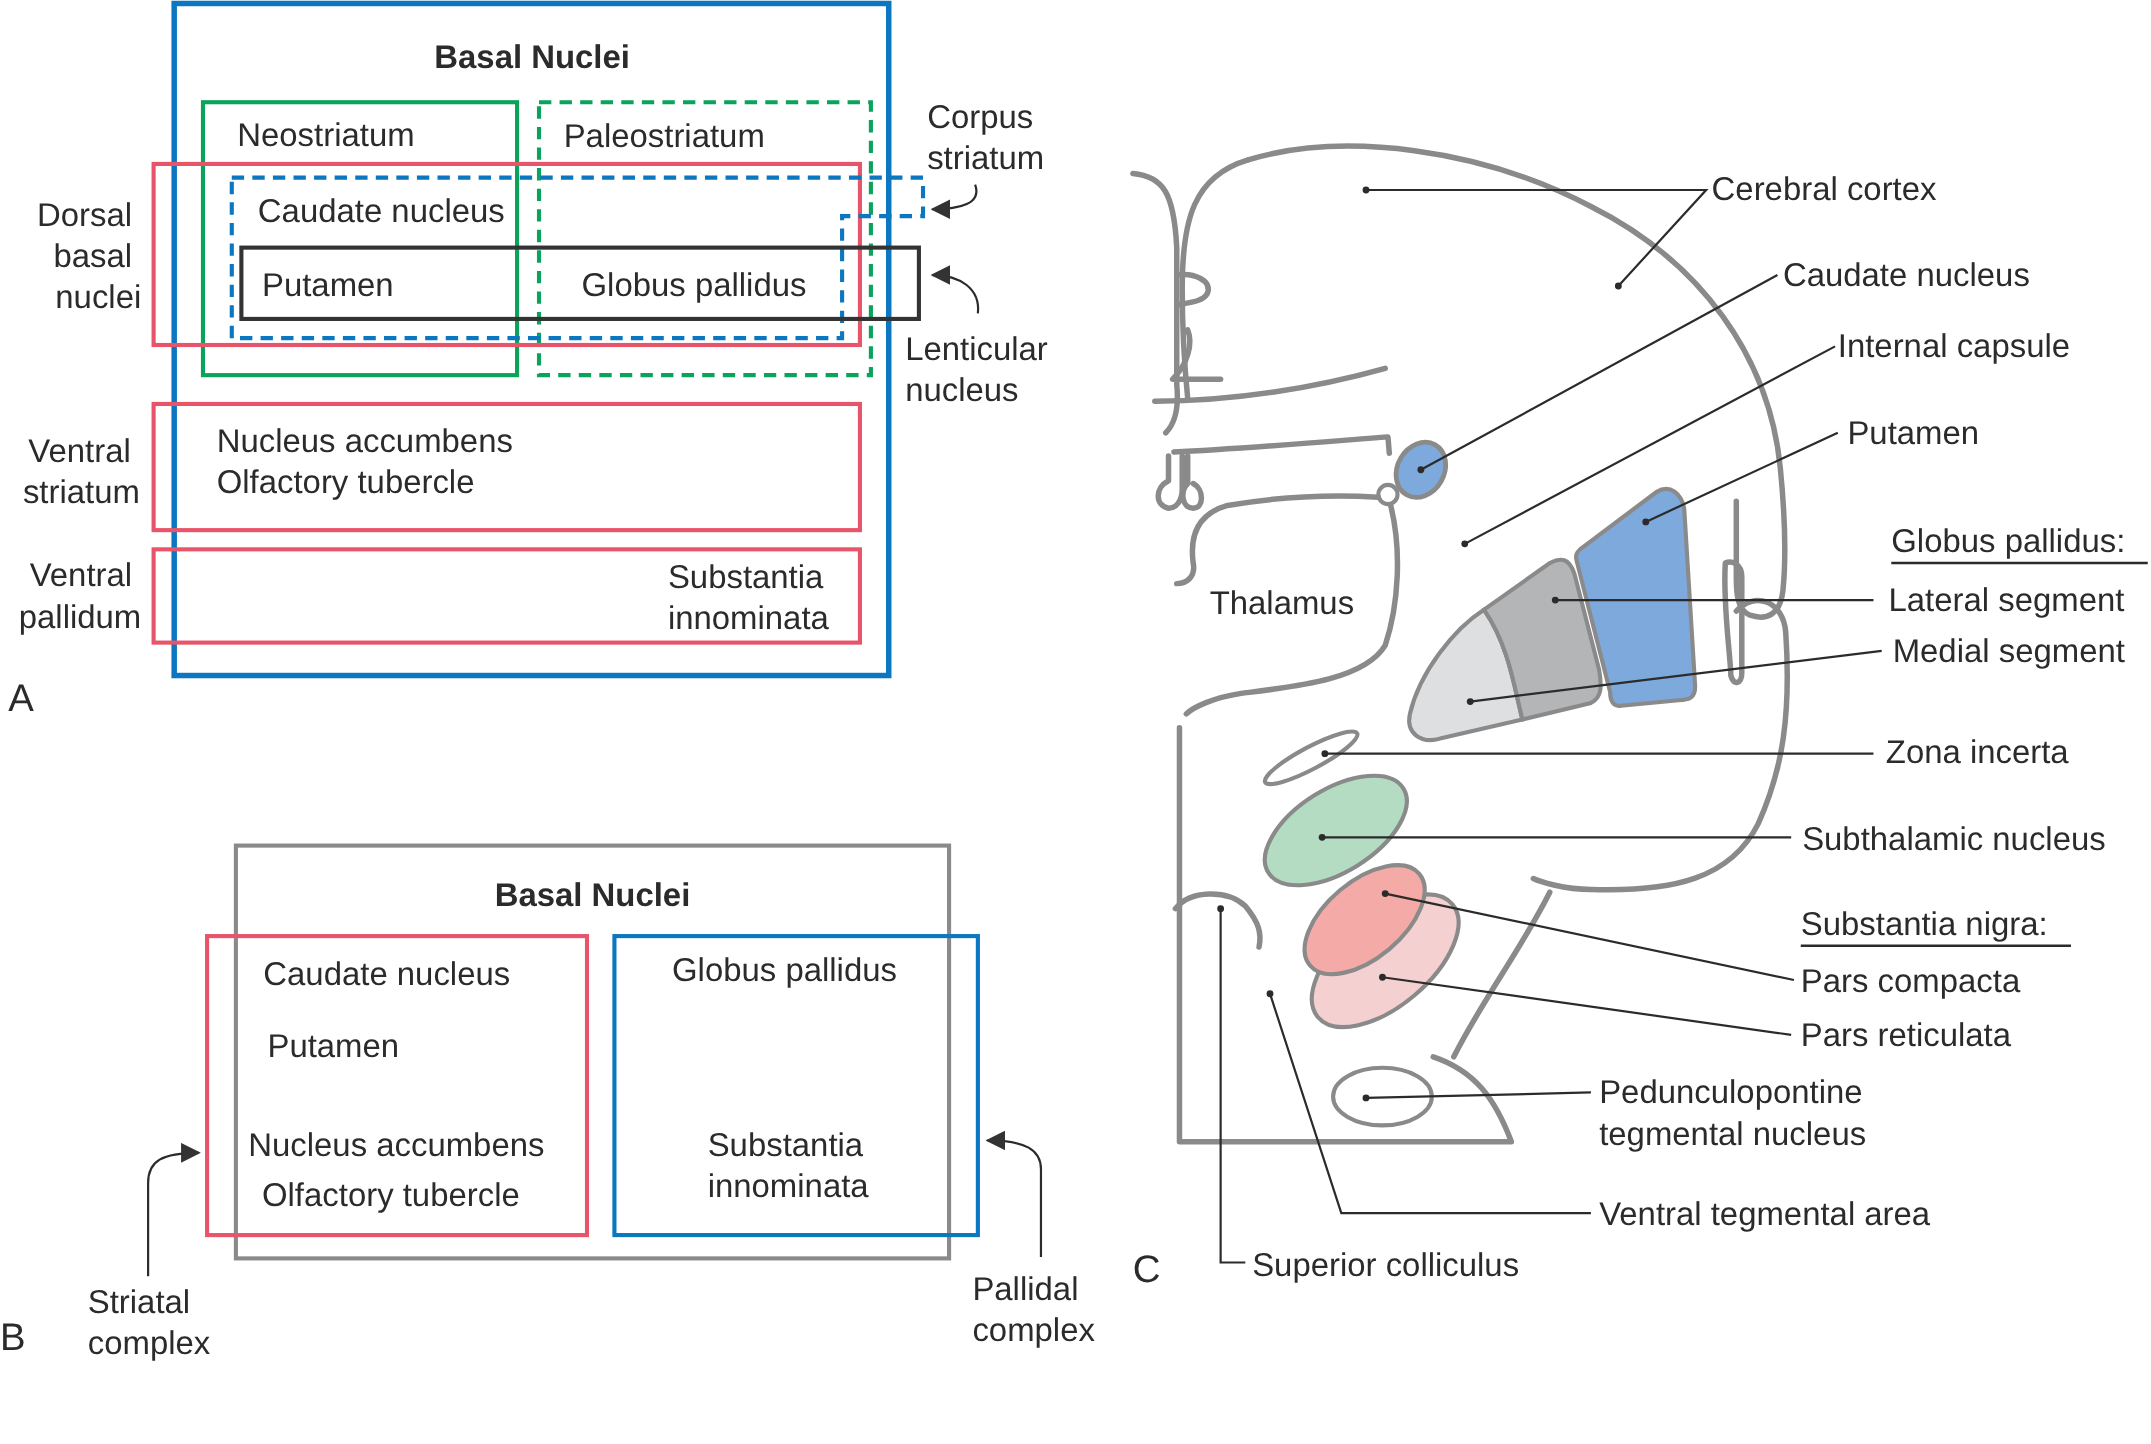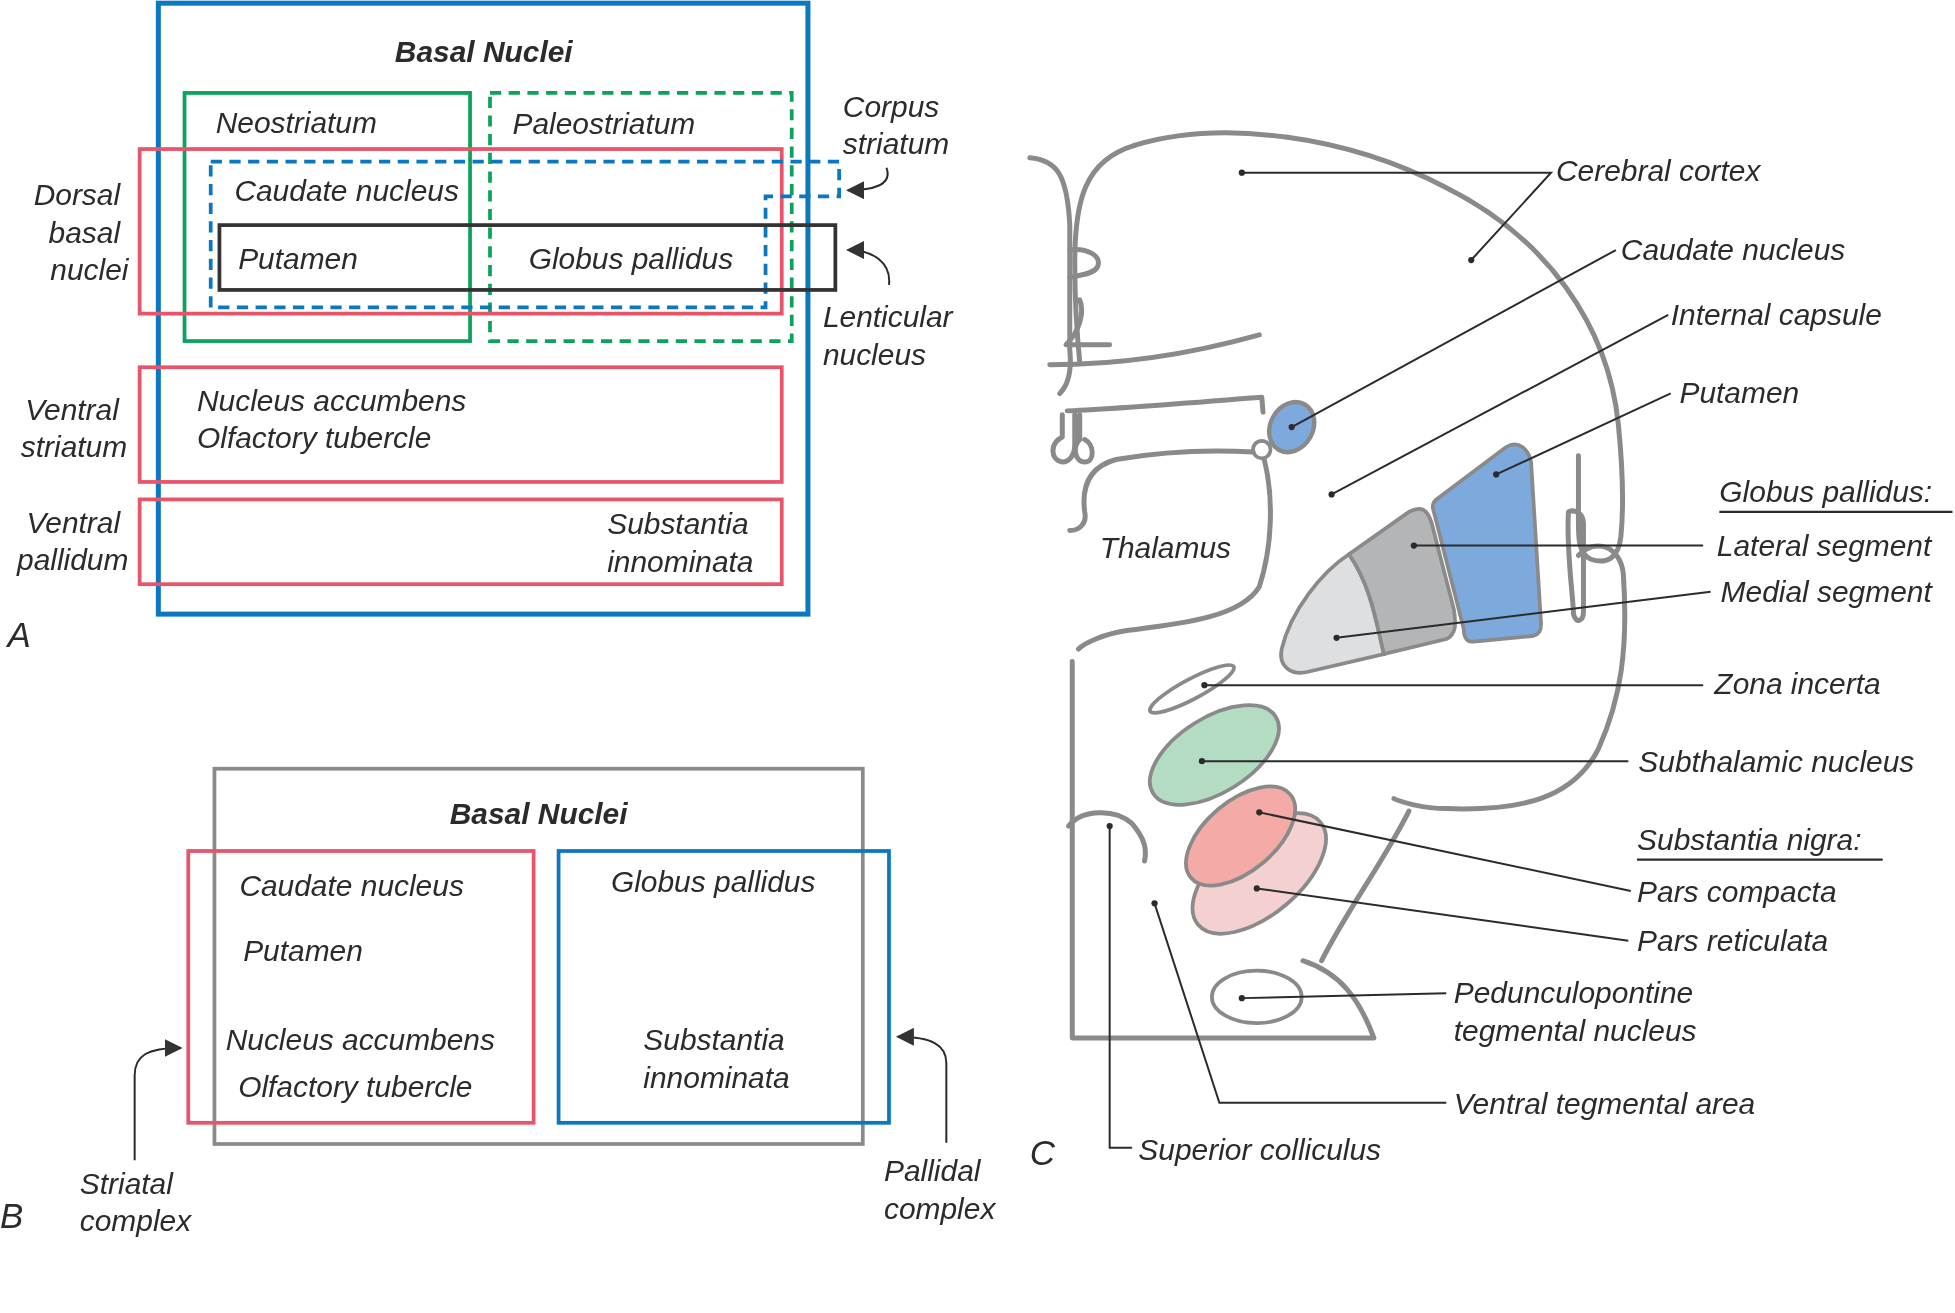--- a/index.html
+++ b/index.html
@@ -1,17 +1,17 @@
 <!DOCTYPE html>
 <html><head>
 <meta charset="utf-8">
 <style>
   html, body { margin: 0; padding: 0; background: #ffffff; }
   body { width: 1955px; height: 1313px; overflow: hidden; }
-  #stage { position: absolute; left: 0; top: 0; width: 1955px; height: 1313px; font-style: italic; }
+  #stage { position: absolute; left: 0; top: 0; width: 1955px; height: 1313px; }
   svg text { font-family: "Liberation Sans", sans-serif; fill: #2b2b2b; }
   .lbl { font-size: 24px; }
   .title { font-size: 24px; font-weight: bold; }
   .panel-letter { font-size: 28px; }
   .brain { fill: none; stroke: #8a8a8a; stroke-width: 4; stroke-linecap: round; stroke-linejoin: round; }
   .leader { fill: none; stroke: #2b2b2b; stroke-width: 1.6; }
   .dot { fill: #2b2b2b; }
 </style>
 </head>
 <body>

